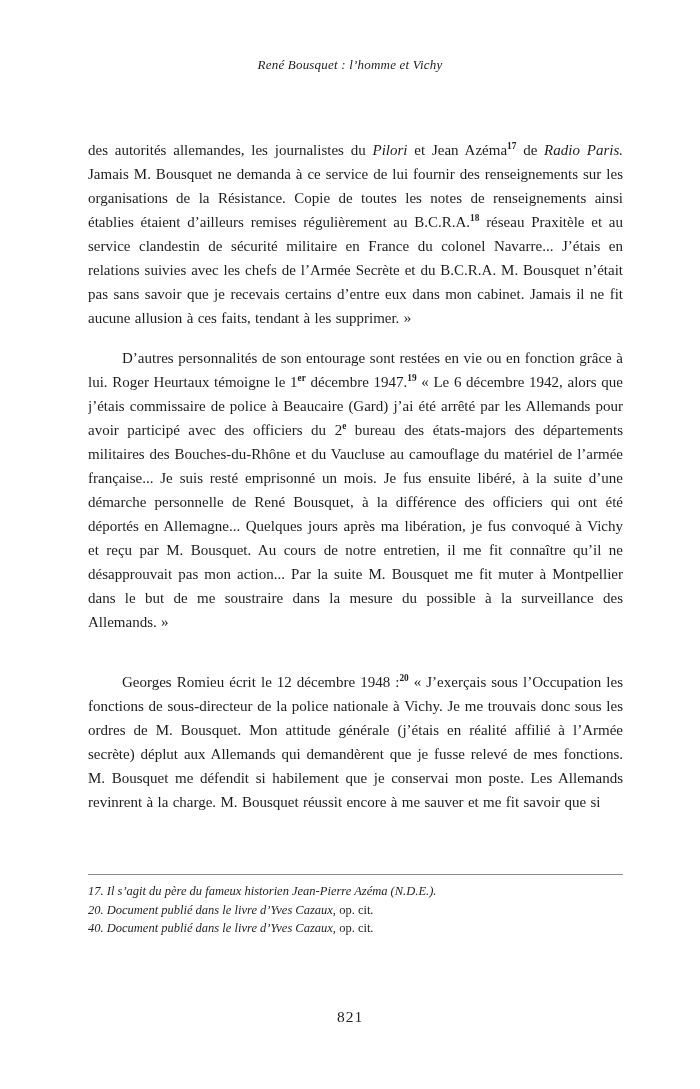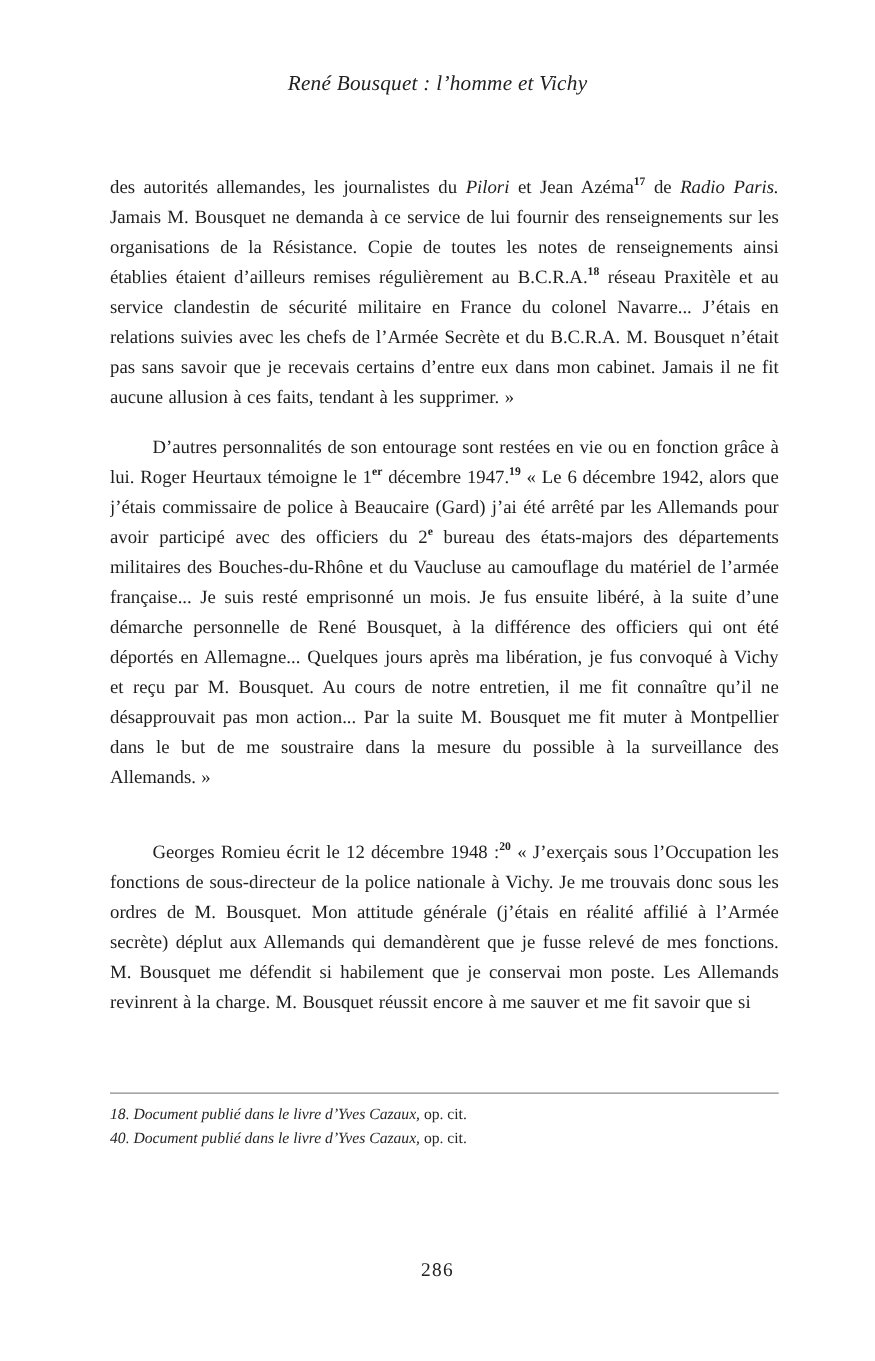--- a/index.html
+++ b/index.html
@@ -13,21 +13,21 @@
   .page {
     position: relative;
     width: 700px; height: 1089px;
     background: #ffffff;
   }
   .running-title {
     position: absolute;
     top: 57px; left: 0; right: 0;
     text-align: center;
     font-style: italic;
-    font-size: 17px;
+    font-size: 13px;
     letter-spacing: 0.2px;
     color: #222;
   }
   .text-block {
     position: absolute;
     left: 88px; top: 138px;
     width: 535px;
     height: 736px;
     overflow: hidden;
     font-size: 15px;
@@ -82,20 +82,21 @@
 
   <div class="text-block">
       <div class="para"><span>des autorités allemandes, les journalistes du </span><span class="it">Pilori</span><span> et Jean Azéma</span><span class="sup">17</span><span> de </span><span class="it">Radio Paris.</span><span> Jamais M. Bousquet ne demanda à ce service de lui fournir des renseignements sur les organisations de la Résistance. Copie de toutes les notes de renseignements ainsi établies étaient d’ailleurs remises régulièrement au B.C.R.A.</span><span class="sup">18</span><span> réseau Praxitèle et au service clandestin de sécurité militaire en France du colonel Navarre... J’étais en relations suivies avec les chefs de l’Armée Secrète et du B.C.R.A. M. Bousquet n’était pas sans savoir que je recevais certains d’entre eux dans mon cabinet. Jamais il ne fit aucune allusion à ces faits, tendant à les supprimer. »</span></div>
       <div class="para indent"><span>D’autres personnalités de son entourage sont restées en vie ou en fonction grâce à lui. Roger Heurtaux témoigne le 1</span><span class="sup">er</span><span> décembre 1947.</span><span class="sup">19</span><span> « Le 6 décembre 1942, alors que j’étais commissaire de police à Beaucaire (Gard) j’ai été arrêté par les Allemands pour avoir participé avec des officiers du 2</span><span class="sup">e</span><span> bureau des états-majors des départements militaires des Bouches-du-Rhône et du Vaucluse au camouflage du matériel de l’armée française... Je suis resté emprisonné un mois. Je fus ensuite libéré, à la suite d’une démarche personnelle de René Bousquet, à la différence des officiers qui ont été déportés en Allemagne... Quelques jours après ma libération, je fus convoqué à Vichy et reçu par M. Bousquet. Au cours de notre entretien, il me fit connaître qu’il ne désapprouvait pas mon action... Par la suite M. Bousquet me fit muter à Montpellier dans le but de me soustraire dans la mesure du possible à la surveillance des Allemands. »</span></div>
       <div class="para indent"><span>Georges Romieu écrit le 12 décembre 1948 :</span><span class="sup">20</span><span> « J’exerçais sous l’Occupation les fonctions de sous-directeur de la police nationale à Vichy. Je me trouvais donc sous les ordres de M. Bousquet. Mon attitude générale (j’étais en réalité affilié à l’Armée secrète) déplut aux Allemands qui demandèrent que je fusse relevé de mes fonctions. M. Bousquet me défendit si habilement que je conservai mon poste. Les Allemands revinrent à la charge. M. Bousquet réussit encore à me sauver et me fit savoir que si</span></div>
     </div>
 
   <div class="footnotes">
     <hr class="footnote-rule">
     <div>
-        <div class="footnote"><span>18. Document publié dans le livre d’Yves Cazaux,</span><span class="roman"> op. cit.</span></div>
+        <div class="footnote"><span>17. Il s’agit du père du fameux historien Jean-Pierre Azéma (N.D.E.).</span></div>
+        <div class="footnote"><span>20. Document publié dans le livre d’Yves Cazaux,</span><span class="roman"> op. cit.</span></div>
         <div class="footnote"><span>40. Document publié dans le livre d’Yves Cazaux,</span><span class="roman"> op. cit.</span></div>
       </div>
   </div>
 
-  <div class="page-number">286</div>
+  <div class="page-number">821</div>
 
 </div>
 
 </body></html>

